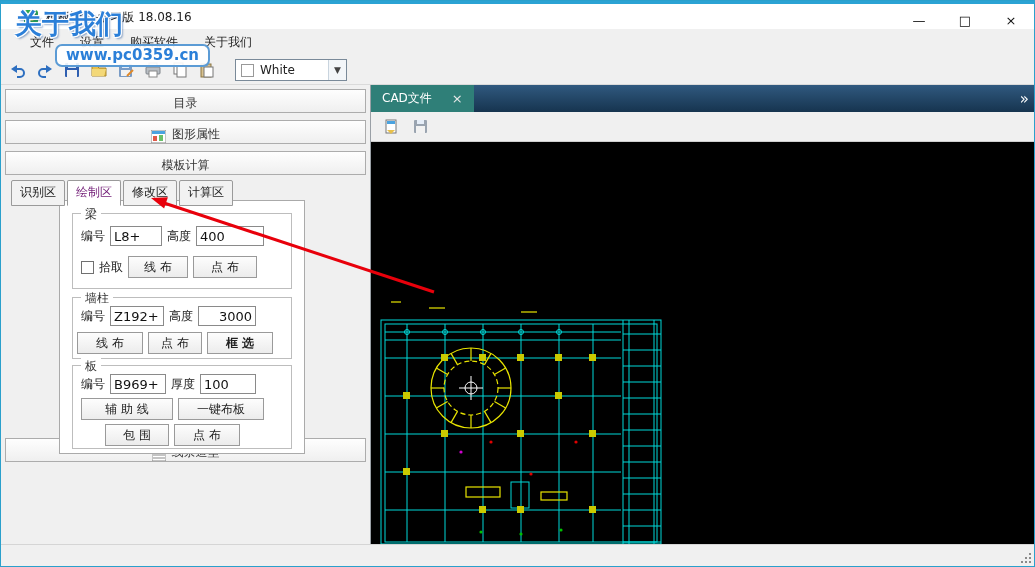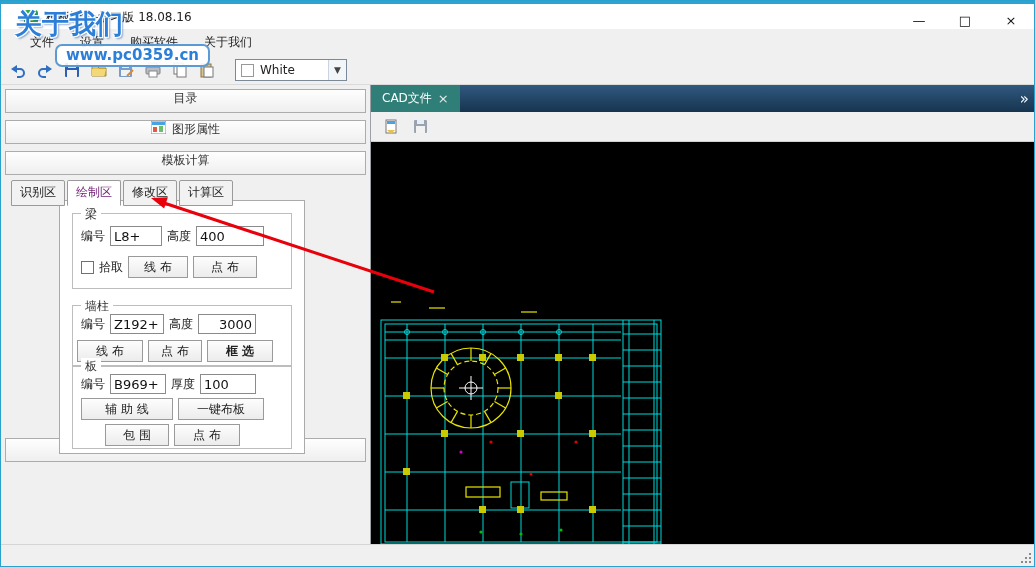--- a/index.html
+++ b/index.html
@@ -19,43 +19,43 @@
   .win-btn { width:46px; height:26px; display:flex; align-items:center; justify-content:center; font-size:13px; color:#111; cursor:default; }
   .menubar { position:absolute; top:28px; left:0; right:0; height:26px; background:#f0f0f0; display:flex; align-items:center; padding-left:16px; }
   .menu-item { padding:5px 13px; color:#222; }
   .toolbar { position:absolute; top:55px; left:0; right:0; height:29px; background:#f0f0f0; border-bottom:1px solid #dadada; display:flex; align-items:center; padding-left:6px; gap:5px; }
   .tb-icon { width:22px; height:22px; display:flex; align-items:center; justify-content:center; }
   .color-select { margin-left:12px; width:112px; height:22px; background:#fff; border:1px solid #7a8a99; display:flex; align-items:center; padding-left:5px; position:relative; }
   .swatch { width:13px; height:13px; background:#fff; border:1px solid #999; margin-right:6px; }
   .dd-arrow { position:absolute; right:0; top:0; width:18px; height:100%; border-left:1px solid #c9d4de; display:flex; align-items:center; justify-content:center; font-size:9px; color:#444; background:#f3f6f9; }
   
   .left-panel { position:absolute; left:0; top:84px; width:370px; bottom:22px; background:#f0f0f0; border-right:1px solid #9aa0a6; }
-  .panel-btn { position:absolute; left:4px; width:361px; height:24px; background:linear-gradient(#fefefe,#efefef); border:1px solid #acacac; display:flex; align-items:flex-start; justify-content:center; gap:6px; color:#333; cursor:default; }
+  .panel-btn { position:absolute; left:4px; width:361px; height:24px; background:linear-gradient(#fefefe,#efefef); border:1px solid #acacac; display:flex; align-items:flex-end; justify-content:center; gap:6px; color:#333; cursor:default; }
   #btn-directory { top:4px; }
   #btn-gprops { top:35px; }
   #btn-calc { top:66px; }
   .side-tabs { position:absolute; left:10px; top:95px; display:flex; z-index:3; }
   .side-tab { padding:3px 8px 4px; border:1px solid #9a9a9a; background:#f2f2f2; margin-right:2px; border-radius:2px 2px 0 0; }
   .side-tab.active { background:#fff; color:#701a75; border-bottom:1px solid #fff; }
   .tab-panel { position:absolute; left:58px; top:115px; width:246px; height:254px; background:#fff; border:1px solid #aaa; z-index:2; }
   .groupbox { position:absolute; border:1px solid #bdbdbd; }
   .groupbox .legend { position:absolute; top:-8px; left:8px; background:#fff; padding:0 4px; color:#333; }
   .row { position:absolute; display:flex; align-items:center; gap:5px; white-space:nowrap; }
   .field { border:1px solid #8a8a8a; height:20px; font-size:13px; padding:0 3px; font-family:inherit; background:#fff; color:#111; }
   .sbtn { border:1px solid #9a9a9a; background:linear-gradient(#fdfdfd,#ececec); height:22px; font-size:12px; font-family:inherit; color:#222; display:inline-flex; align-items:center; justify-content:center; cursor:default; }
   .sbtn.bold { font-weight:bold; }
   .checkbox { width:13px; height:13px; background:#fff; border:1px solid #707070; display:inline-block; }
   #g-beam { left:12px; top:12px; width:220px; height:76px; }
-  #g-wall { left:12px; top:96px; width:220px; height:62px;margin-top:8px; }
+  #g-wall { left:12px; top:96px; width:220px; height:62px; }
   #g-slab { left:12px; top:164px; width:220px; height:84px; }
   #btn-linestyle { top:353px; }
   
   .right-panel { position:absolute; left:370px; top:84px; right:0; bottom:22px; display:flex; flex-direction:column; }
   .doc-tabbar { height:27px; background:linear-gradient(#30597f,#16344f); position:relative; display:flex; align-items:stretch; flex:0 0 auto; }
-  .doc-tab { display:flex; align-items:center; gap:6px; padding:9px 11px; background:#2f7f78; color:#fff; }
+  .doc-tab { display:flex; align-items:center; gap:20px; padding:9px 11px; background:#2f7f78; color:#fff; }
   .doc-tab-close { color:#eaeaea; font-size:13px; }
   .overflow { position:absolute; right:5px; top:0; height:100%; display:flex; align-items:center; color:#fff; font-size:15px; }
   .doc-toolbar { height:30px; background:#f0f0f0; border-bottom:1px solid #cfcfcf; display:flex; align-items:center; gap:7px; padding-left:10px; flex:0 0 auto; }
   .canvas { flex:1; background:#000; position:relative; overflow:hidden; }
   .canvas svg { position:absolute; left:0; top:0; }
   
   .statusbar { position:absolute; left:0; right:0; bottom:0; height:22px; background:#f0f0f0; border-top:1px solid #d5d5d5; }
   .grip { position:absolute; right:2px; bottom:2px; }
   
   .watermark { position:absolute; left:14px; top:5px; z-index:50; pointer-events:none; }

